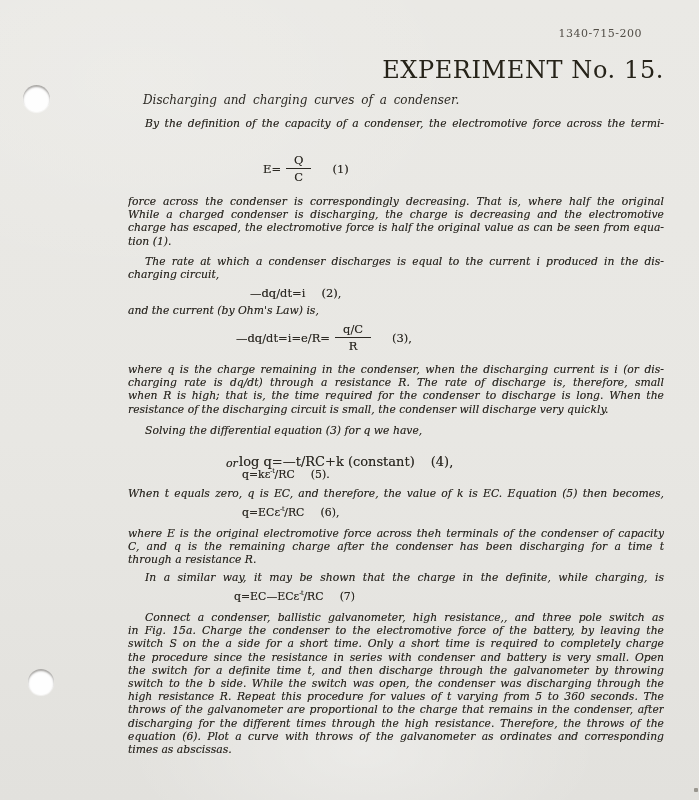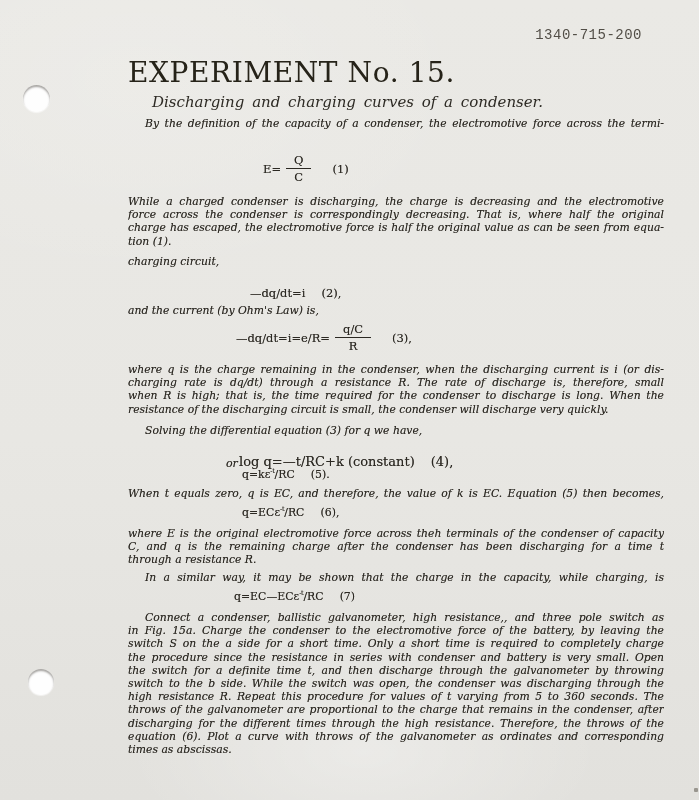--- a/index.html
+++ b/index.html
@@ -15,30 +15,30 @@
   .hole {
     position:absolute; background:#fefefe; border-radius:50%;
     box-shadow: inset 0 2px 2px rgba(96,93,88,0.55), 0 1px 1px rgba(255,255,255,0.6);
   }
   .hole-top { left:23px; top:85px; width:27px; height:27px; }
   .hole-bottom { left:28px; top:669px; width:26px; height:26px; }
   .speck { position:absolute; right:1px; top:788px; width:4px; height:4px; background:#7a766e; border-radius:1px; opacity:0.7; }
 
   .doc-number {
     position:absolute; top:27px; right:57px;
-    font-size:14px; letter-spacing:0.5px; color:#524e47;font-family:Liberation Mono, monospace;
+    font-size:11px; letter-spacing:0.5px; color:#524e47;
   }
   .title {
     position:absolute; top:56px; left:128px; width:536px; margin:0;
-    text-align:left; font-size:28px; font-weight:500; letter-spacing:0.6px;
+    text-align:right; font-size:24px; font-weight:500; letter-spacing:0.6px;
     color:#262319;
   }
   .subtitle {
-    position:absolute; top:93px; left:152px;
-    font-style:italic; font-size:15px; word-spacing:3px; color:#2d2a24;
+    position:absolute; top:93px; left:143px;
+    font-style:italic; font-size:12px; word-spacing:3px; color:#2d2a24;
   }
 
   .para { position:absolute; left:128px; width:536px; font-size:10.8px; }
   .pline {
     height:13.2px; line-height:13.2px; overflow:hidden;
     text-align:justify; text-align-last:justify;
     text-shadow:0 0 0.3px rgba(43,40,34,0.55);
     font-style:italic;
   }
   .pline.last { text-align-last:left; }
@@ -76,27 +76,28 @@
   <div class="equation" style="top:154px;left:263px">
     <span>E=</span>
     <span class="frac">
       <span class="num">Q</span>
       <span class="den">C</span>
     </span>
     <span class="eq-label">(1)</span>
   </div>
 
   <div class="para" style="top:195px">
+    <div class="pline">force across the condenser is correspondingly decreasing. That is, where half the original</div>
     <div class="pline">While a charged condenser is discharging, the charge is decreasing and the electromotive</div>
-    <div class="pline">force across the condenser is correspondingly decreasing. That is, where half the original</div>
     <div class="pline">charge has escaped, the electromotive force is half the original value as can be seen from equa-</div>
     <div class="pline last">tion (1).</div>
   </div>
 
   <div class="para" style="top:255px">
+    <div class="pline indent">The rate at which a condenser discharges is equal to the current i produced in the dis-</div>
     <div class="pline last">charging circuit,</div>
   </div>
 
   <div class="equation" style="top:286px;left:250px">
     <span>—dq/dt=i</span>
     <span class="eq-label">(2),</span>
   </div>
 
   <div class="para" style="top:304px">
     <div class="pline last">and the current (by Ohm's Law) is,</div>
@@ -147,21 +148,21 @@
     <span class="eq-label">(6),</span>
   </div>
 
   <div class="para" style="top:527px">
     <div class="pline">where E is the original electromotive force across theh terminals of the condenser of capacity</div>
     <div class="pline">C, and q is the remaining charge after the condenser has been discharging for a time t</div>
     <div class="pline last">through a resistance R.</div>
   </div>
 
   <div class="para" style="top:571px">
-    <div class="pline indent">In a similar way, it may be shown that the charge in the capacity, while charging, is</div>
+    <div class="pline indent">In a similar way, it may be shown that the charge in the definite, while charging, is</div>
   </div>
 
   <div class="equation" style="top:590px;left:234px;font-size:10.9px">
     <span>q=EC—ECε</span>
       <sup class="exp">-t</sup>
       <span>/RC</span>
     <span class="eq-label">(7)</span>
   </div>
 
   <div class="para" style="top:611px">

